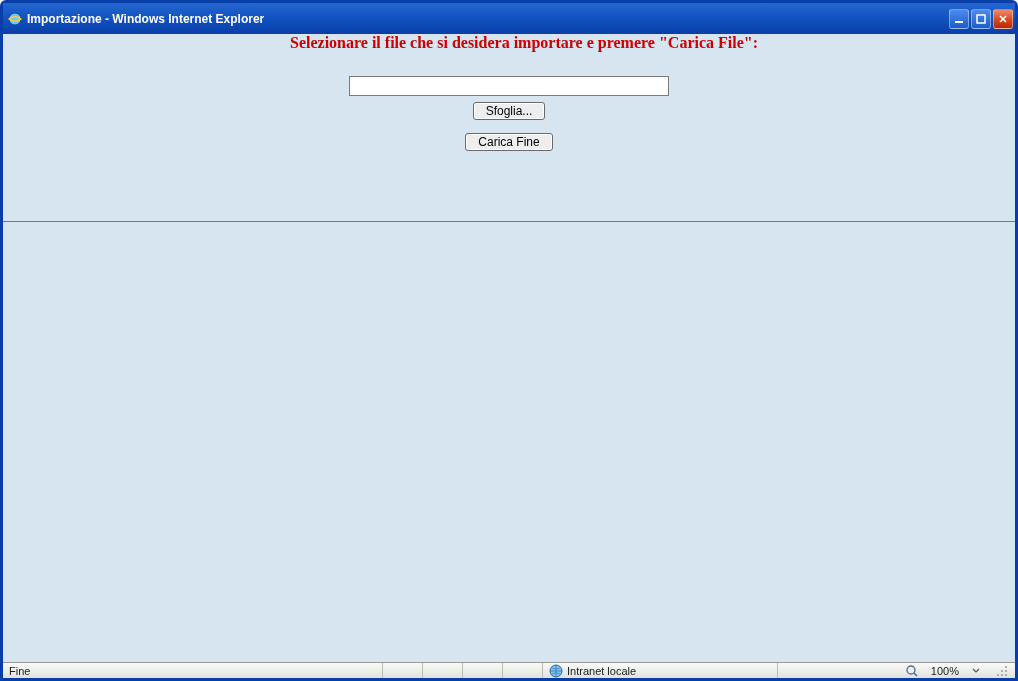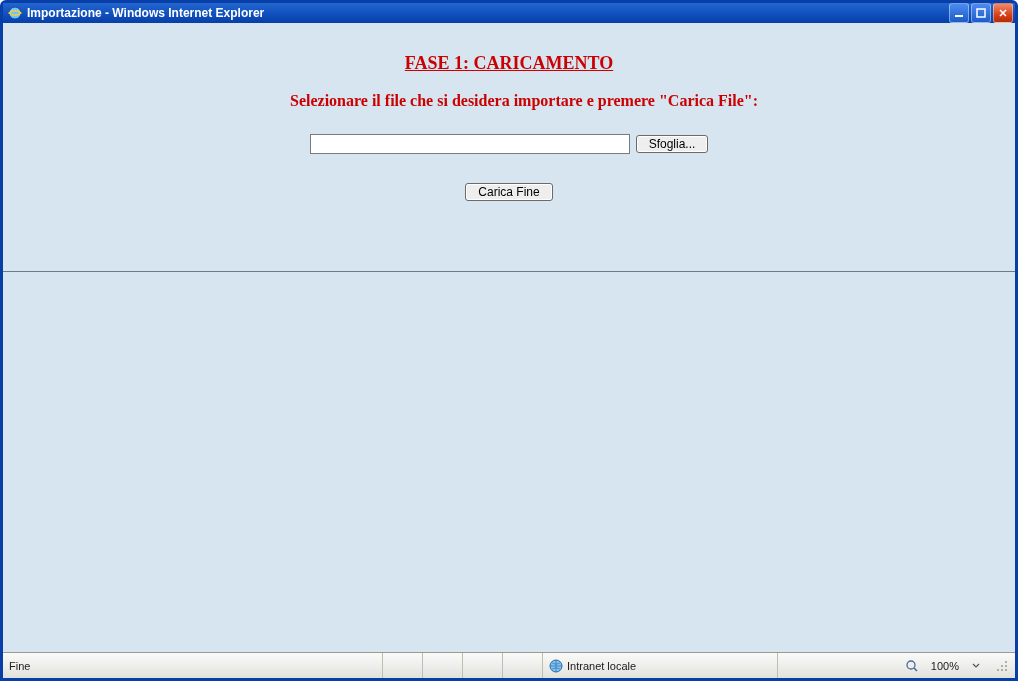--- a/index.html
+++ b/index.html
@@ -19,21 +19,21 @@
       border: 3px solid #083ea8;
       height: 100%;
       display: flex;
       flex-direction: column;
       border-top-left-radius: 6px;
       border-top-right-radius: 6px;
     }
     .titlebar {
       background: linear-gradient(to bottom, #2466cf 0%, #1152c0 50%, #083ea8 100%);
       color: #ffffff;
-      height: 20px;
+      height: 31px;
       display: flex;
       align-items: center;
       font-size: 12px;
       font-weight: bold;
       padding: 0 2px 0 4px;
     }
     .titlebar .ie-icon {
       width: 16px;
       height: 16px;
       margin-right: 4px;
@@ -94,21 +94,22 @@
       font-family: "Times New Roman", serif;
       font-size: 16px;
       font-weight: bold;
       margin-bottom: 24px;
       padding-left: 30px;
     }
     .file-row {
       display: inline-flex;
       align-items: center;
       gap: 6px;
-      margin-bottom: 28px;
+      margin-bottom: 12px;
+      flex-direction: column;
     }
     .file-input {
       width: 320px;
       height: 20px;
       background: #ffffff;
       border: 1px solid #7b7b7b;
       font-size: 12px;
       padding: 0 4px;
     }
     .sq-btn {
@@ -123,21 +124,21 @@
     .divider {
       border: none;
       border-top: 1px solid #6f7b84;
       margin: 0;
     }
     .phase1-spacer { height: 70px; }
     
     .statusbar {
       background: linear-gradient(to bottom, #fafafa 0%, #e2e2dc 100%);
       border-top: 1px solid #9a9a90;
-      height: 26px;
+      height: 16px;
       display: flex;
       align-items: stretch;
       font-size: 11px;
       color: #202020;
     }
     .status-cell {
       border-right: 1px solid #bdbdb0;
       display: flex;
       align-items: center;
       padding: 0 6px;
@@ -204,21 +205,20 @@
         <svg width="10" height="10" viewBox="0 0 10 10">
             <path d="M2 2l6 6M8 2l-6 6" stroke="#fff" stroke-width="1.6"></path>
           </svg>
       </span>
     </span>
   </div>
 
   <div class="content-area">
 
     <div class="phase">
-      <div class="phase-heading">FASE 1: CARICAMENTO</div>
       <div class="phase-sub">Selezionare il file che si desidera importare e premere "Carica File":</div>
 
       <div class="file-row">
         <input type="text" class="file-input" value="" style="">
         <button class="sq-btn">Sfoglia...</button>
       </div>
       <div>
         <button class="sq-btn">Carica Fine</button>
       </div>
       <div class="phase1-spacer"></div>

